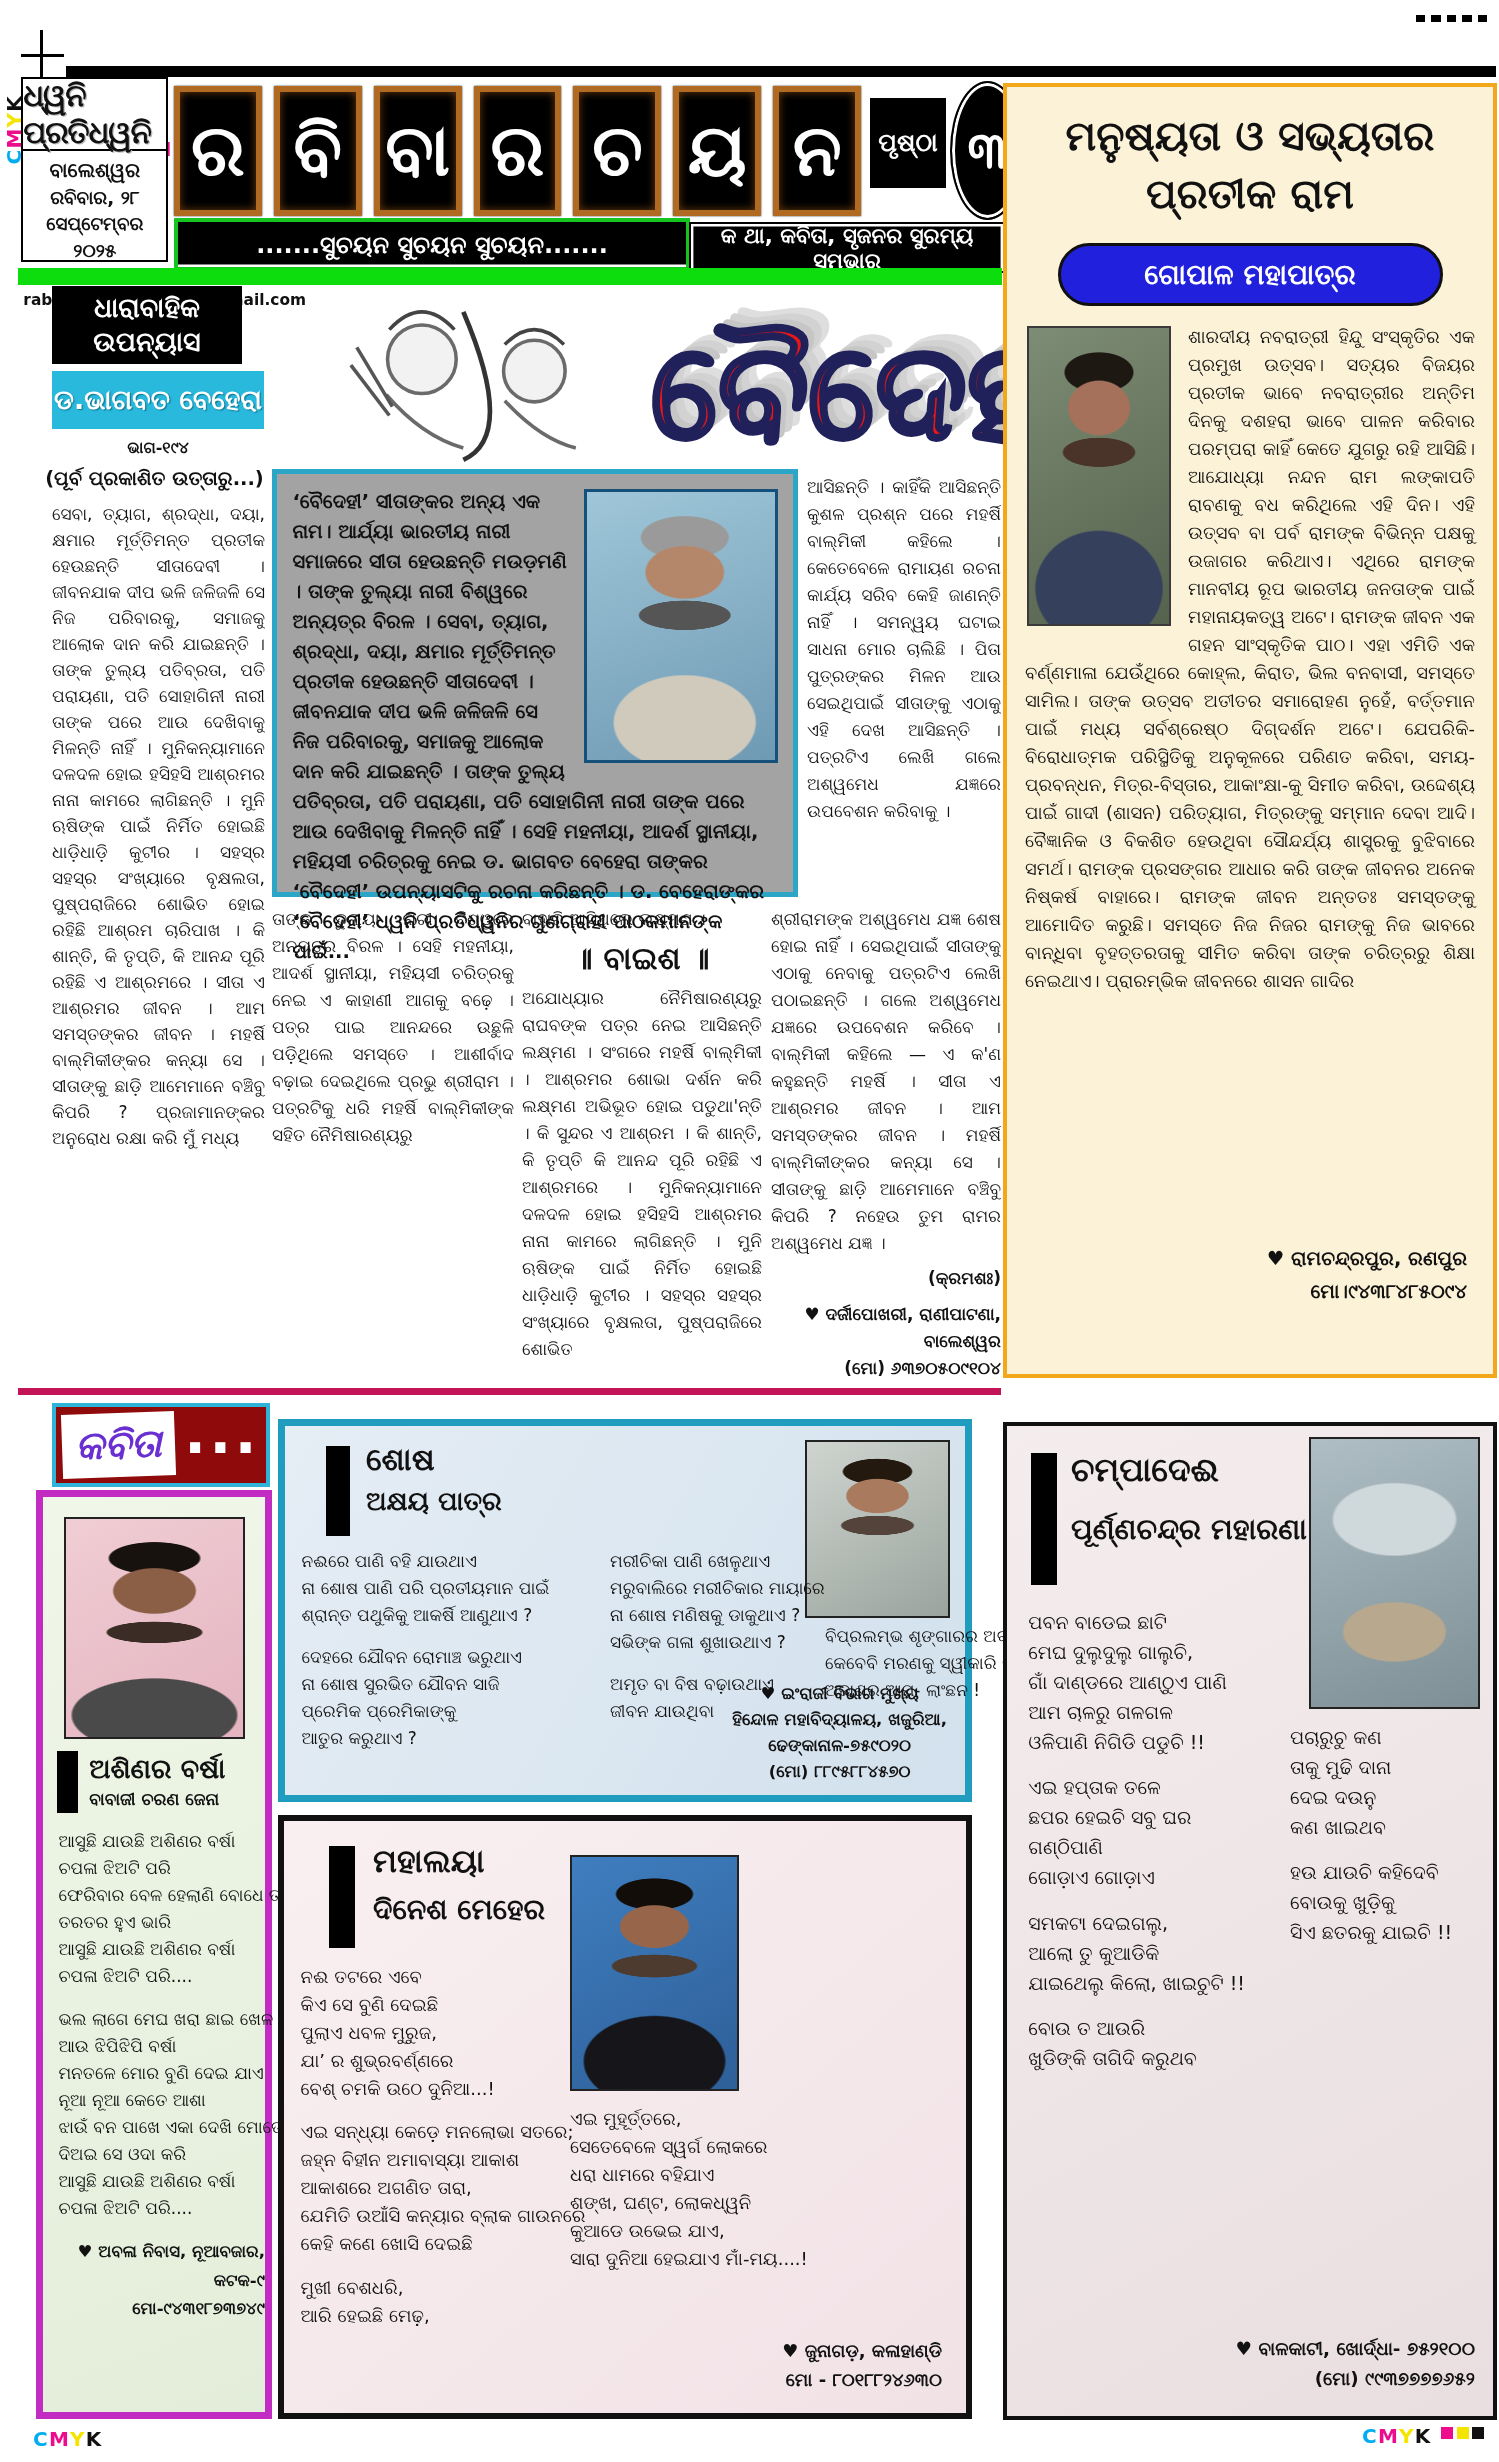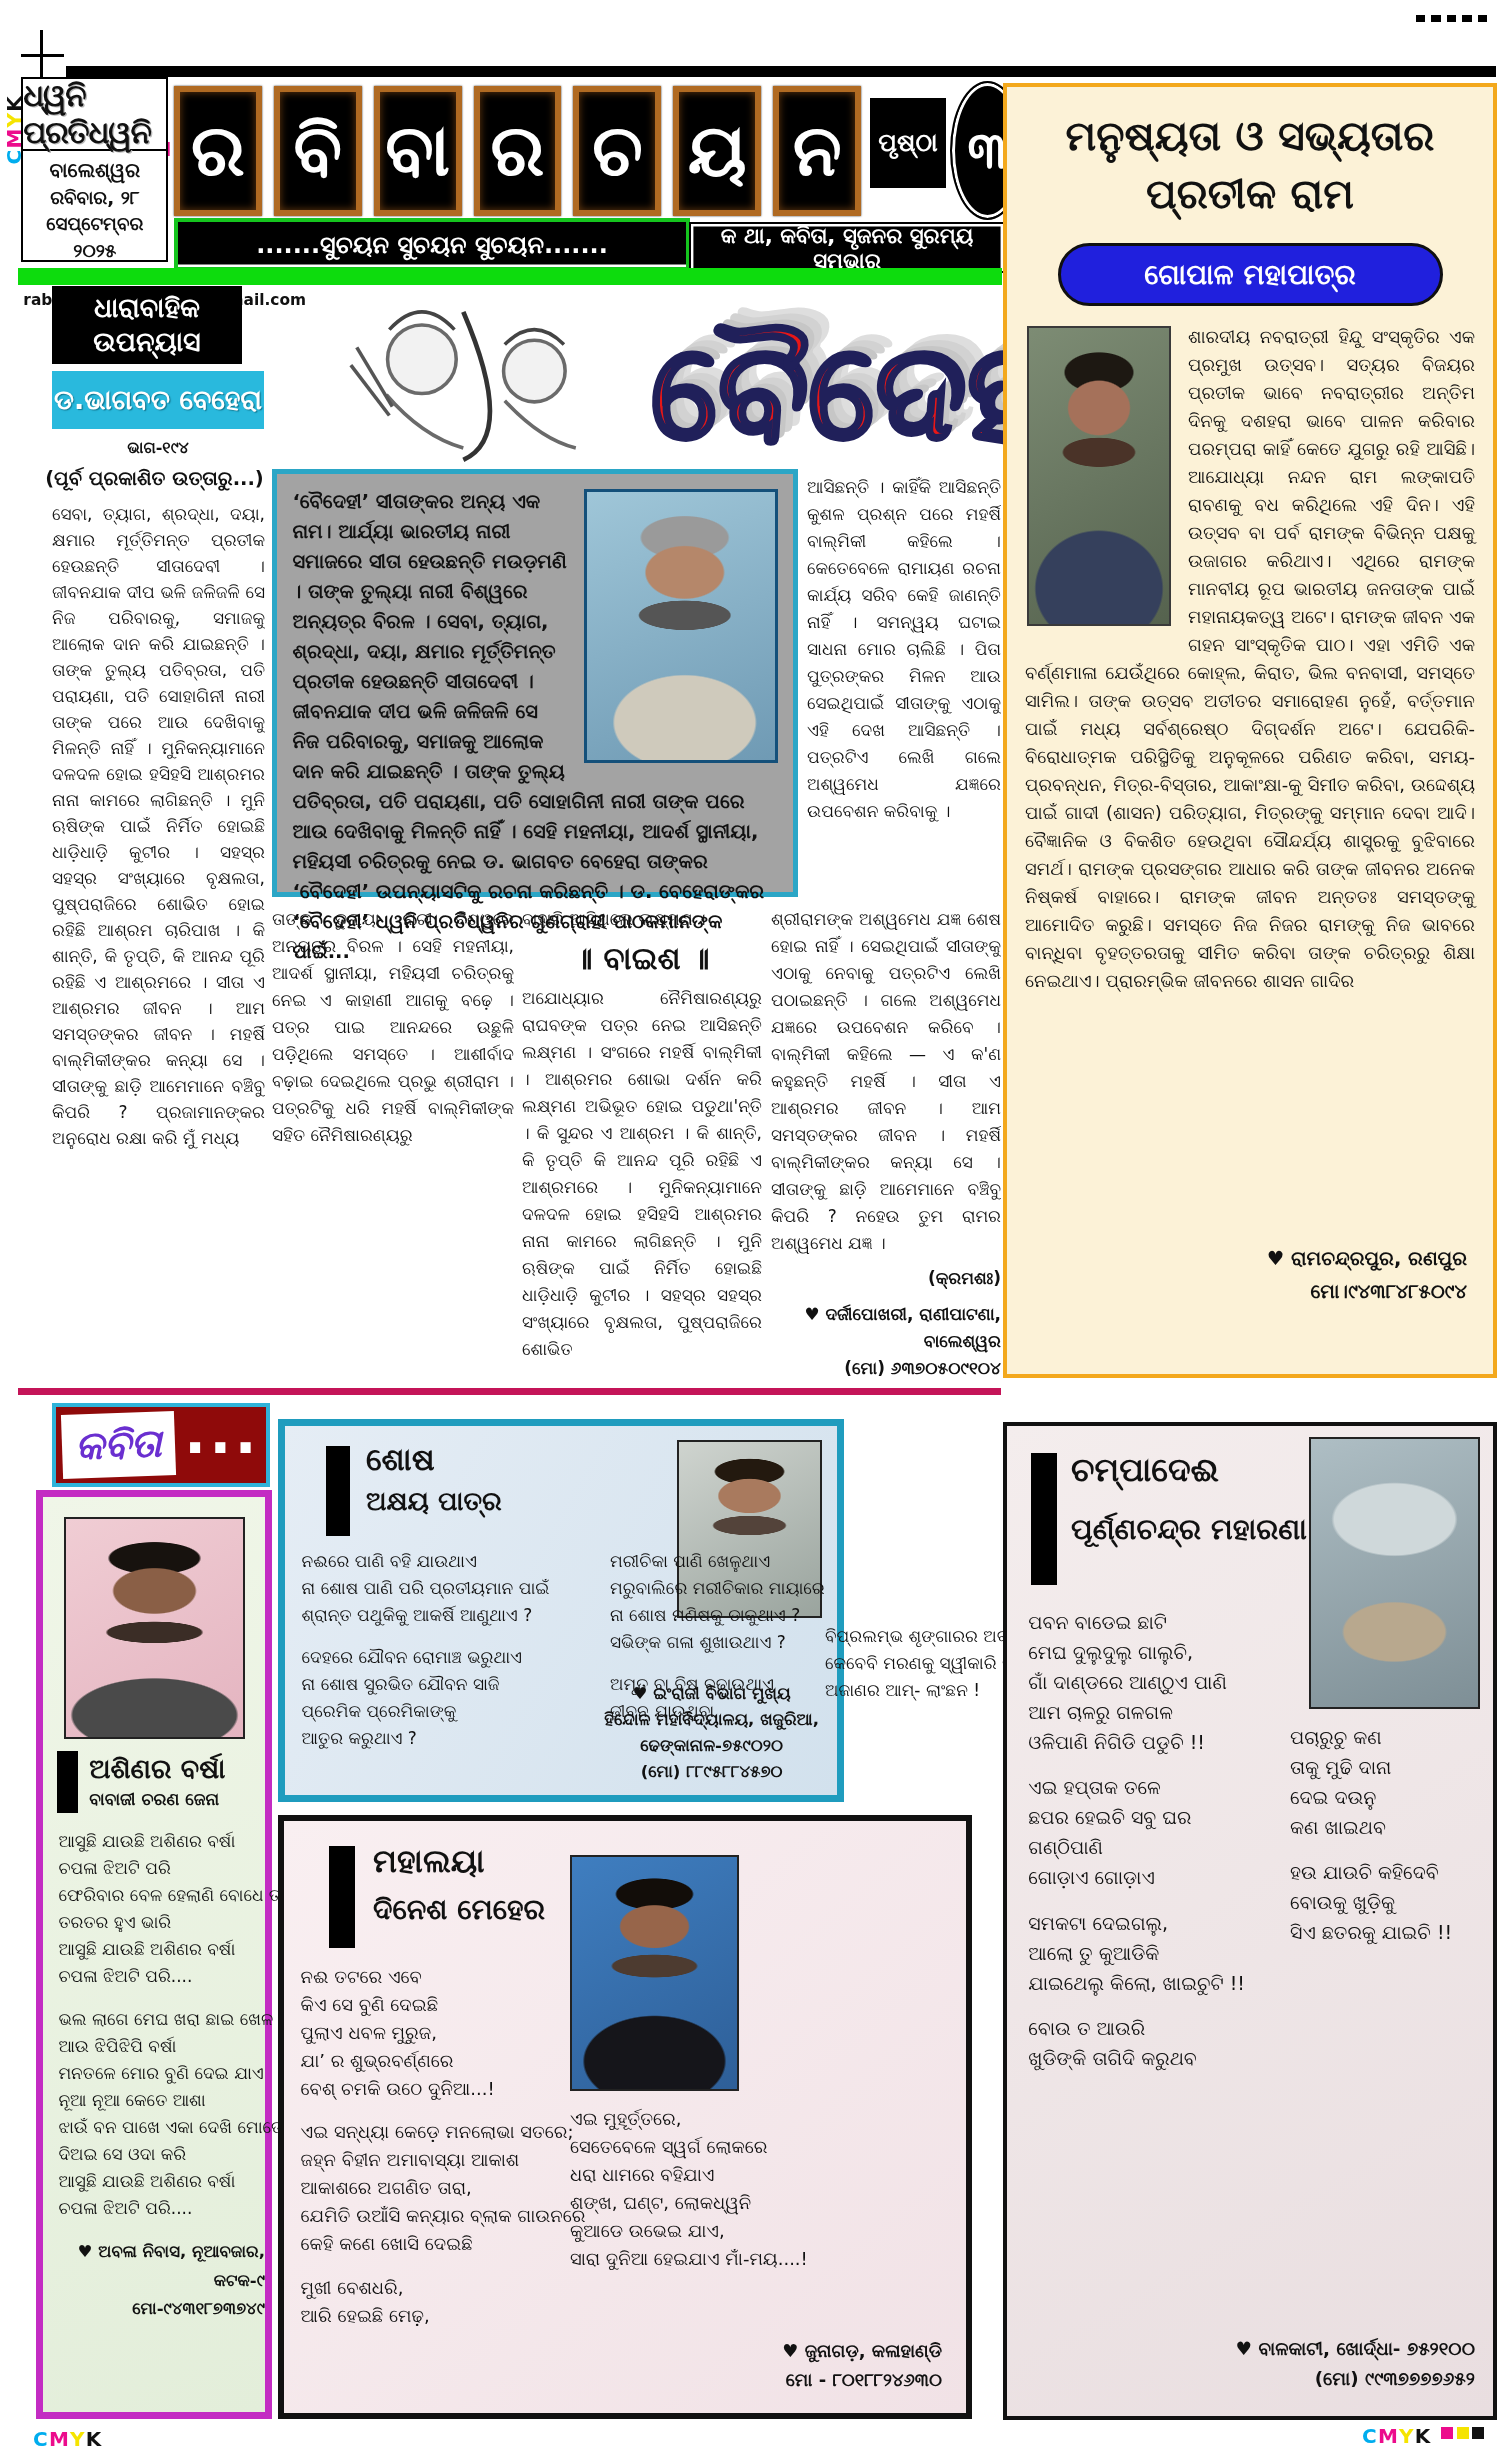--- a/index.html
+++ b/index.html
@@ -113,21 +113,21 @@
           radial-gradient(ellipse 42% 12% at 50% 18%,#17120e 0 60%,transparent 63%),
           radial-gradient(ellipse 72% 26% at 50% 90%,#4a4a4a 0 64%,transparent 66%),
           linear-gradient(150deg,#f0cdd4,#e4b4c0);}
   .ptitle-row{display:flex;margin:12px 0 0 14.2px;}
   .pblock{width:21.3px;background:#000;margin-right:10.7px;}
   .ptitle{font-size:27px;font-weight:bold;line-height:1.35;}
   .pauthor{font-size:17px;font-weight:bold;line-height:1.5;}
   .poem1-lines{margin:15.4px 0 0 15.4px;font-size:17px;line-height:27px;}
   .poem1-sign{margin-top:16.6px;text-align:right;font-weight:bold;font-size:16.6px;line-height:1.7;}
 
-  .poem2-box{left:278px;top:1419px;width:566px;height:383px;border:7.1px solid #1f9cbe;
+  .poem2-box{left:278px;top:1419px;width:694px;height:383px;border:7.1px solid #1f9cbe;
              background:linear-gradient(120deg,#e5edf5,#d2e1ed);box-sizing:border-box;}
   .p2-block{left:41px;top:20px;width:24px;height:90px;background:#000;}
   .p2-title{left:81px;top:15.4px;font-size:31px;font-weight:bold;}
   .p2-author{left:81px;top:60px;font-size:26px;font-weight:bold;}
   .p2-photo{right:15.4px;top:14.2px;width:141px;height:174px;border:2.4px solid #222;
         background:
           radial-gradient(ellipse 42% 9% at 50% 48%,#53433a 0 60%,transparent 63%),
           radial-gradient(ellipse 36% 16% at 50% 31%,#a97a5e 0 60%,transparent 63%),
           radial-gradient(ellipse 40% 12% at 50% 17%,#23190f 0 60%,transparent 63%),
           linear-gradient(150deg,#cfd4cf,#9aa49e);}

